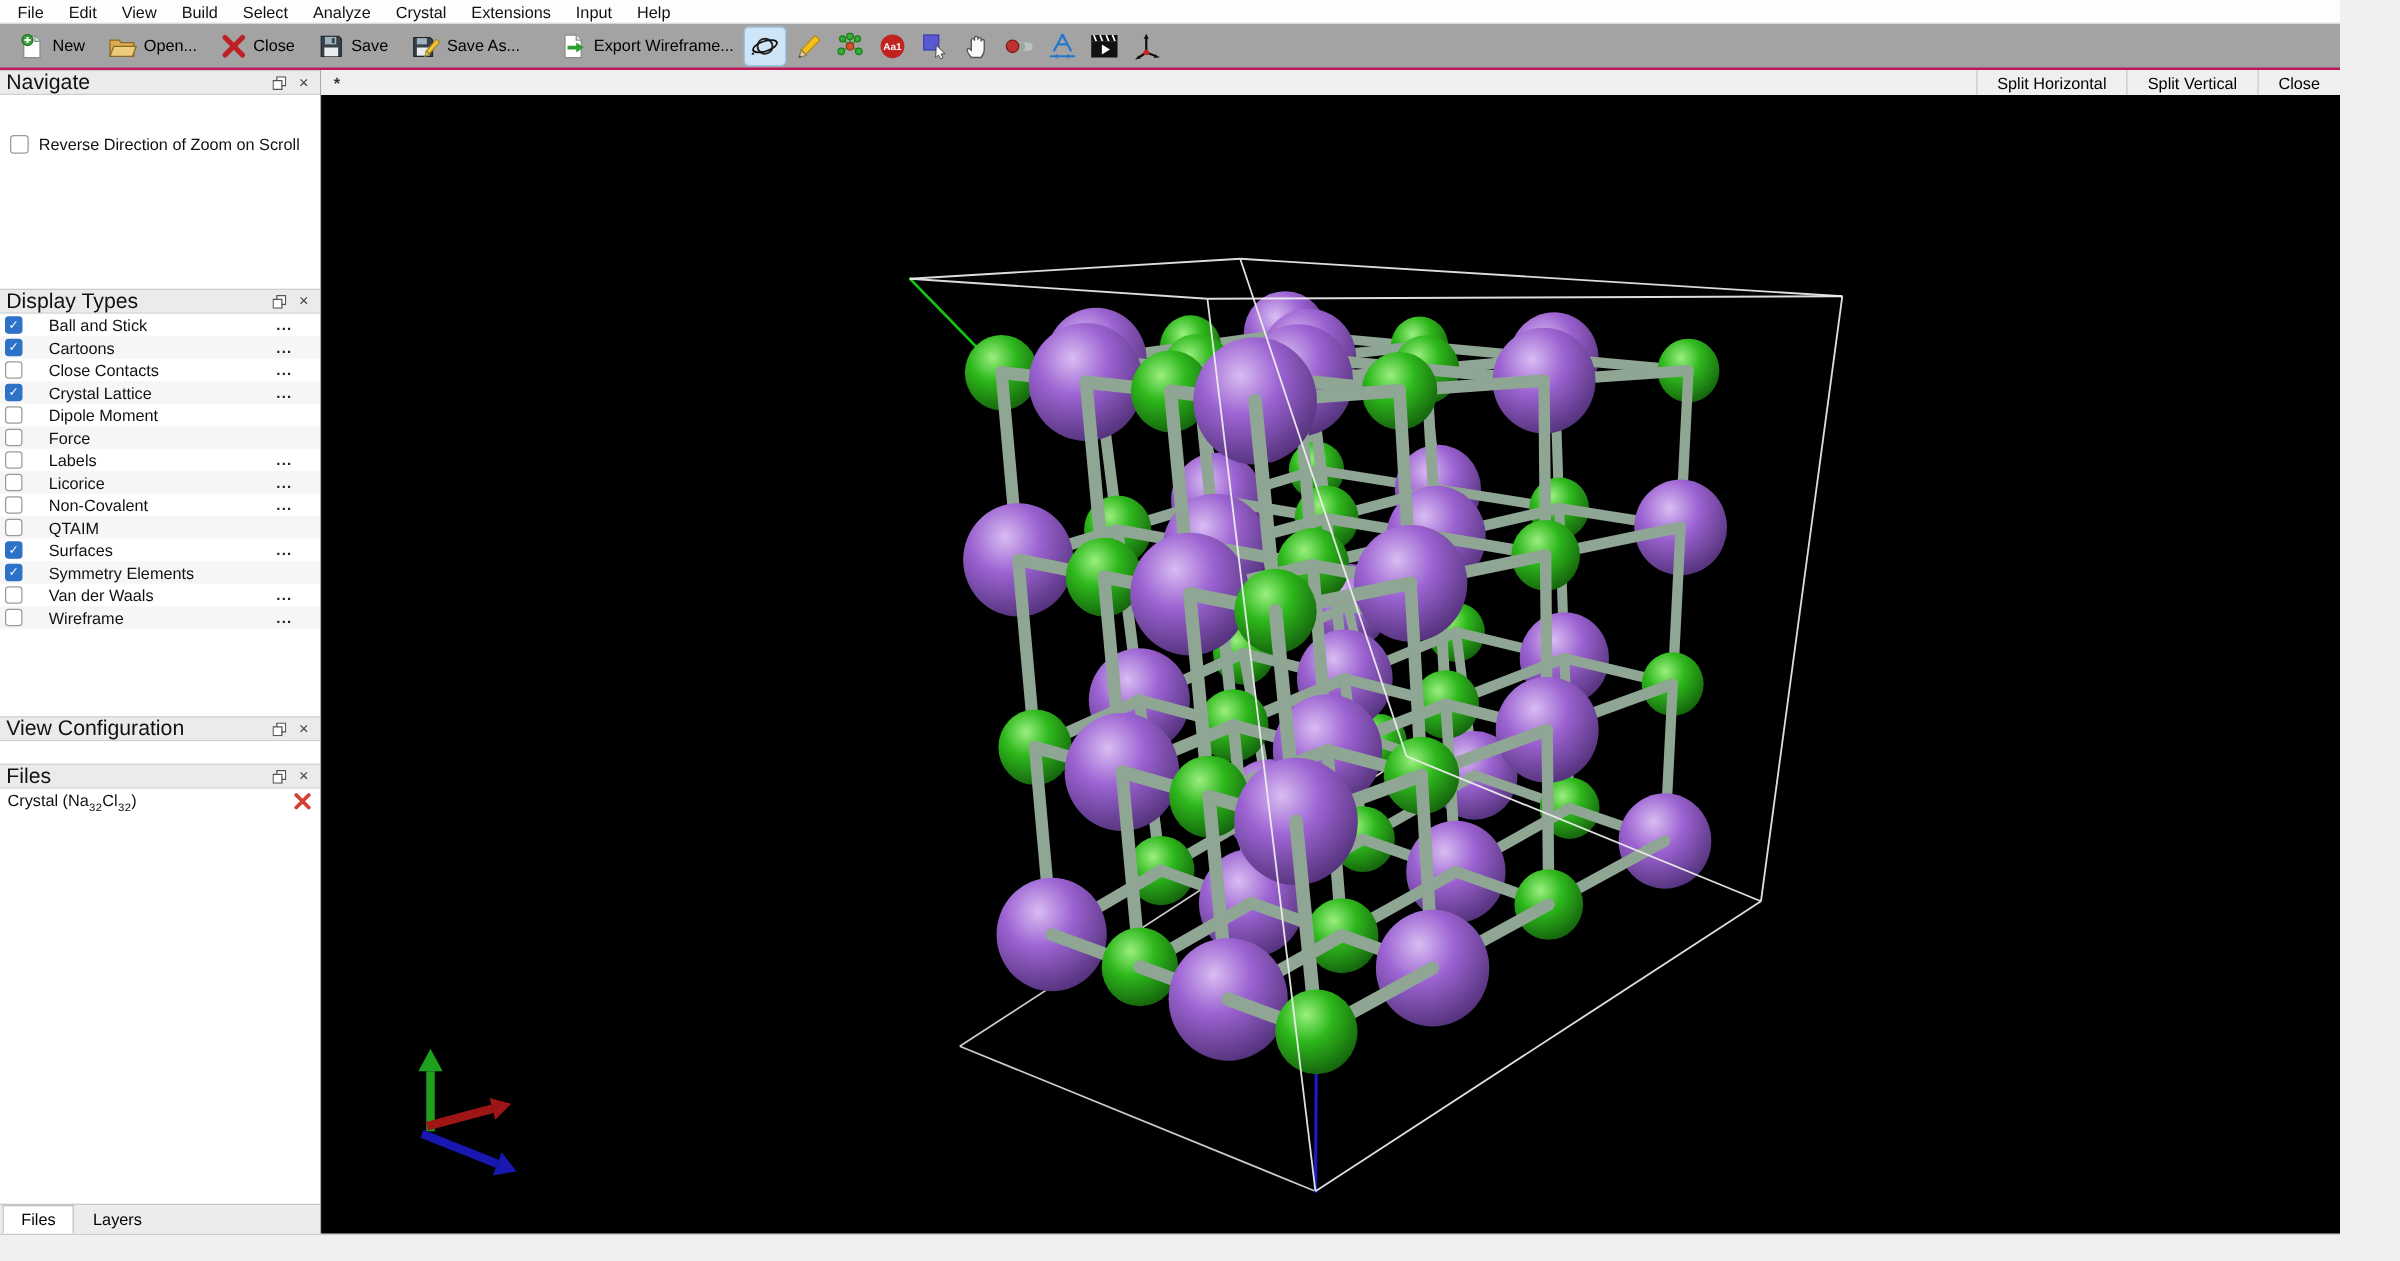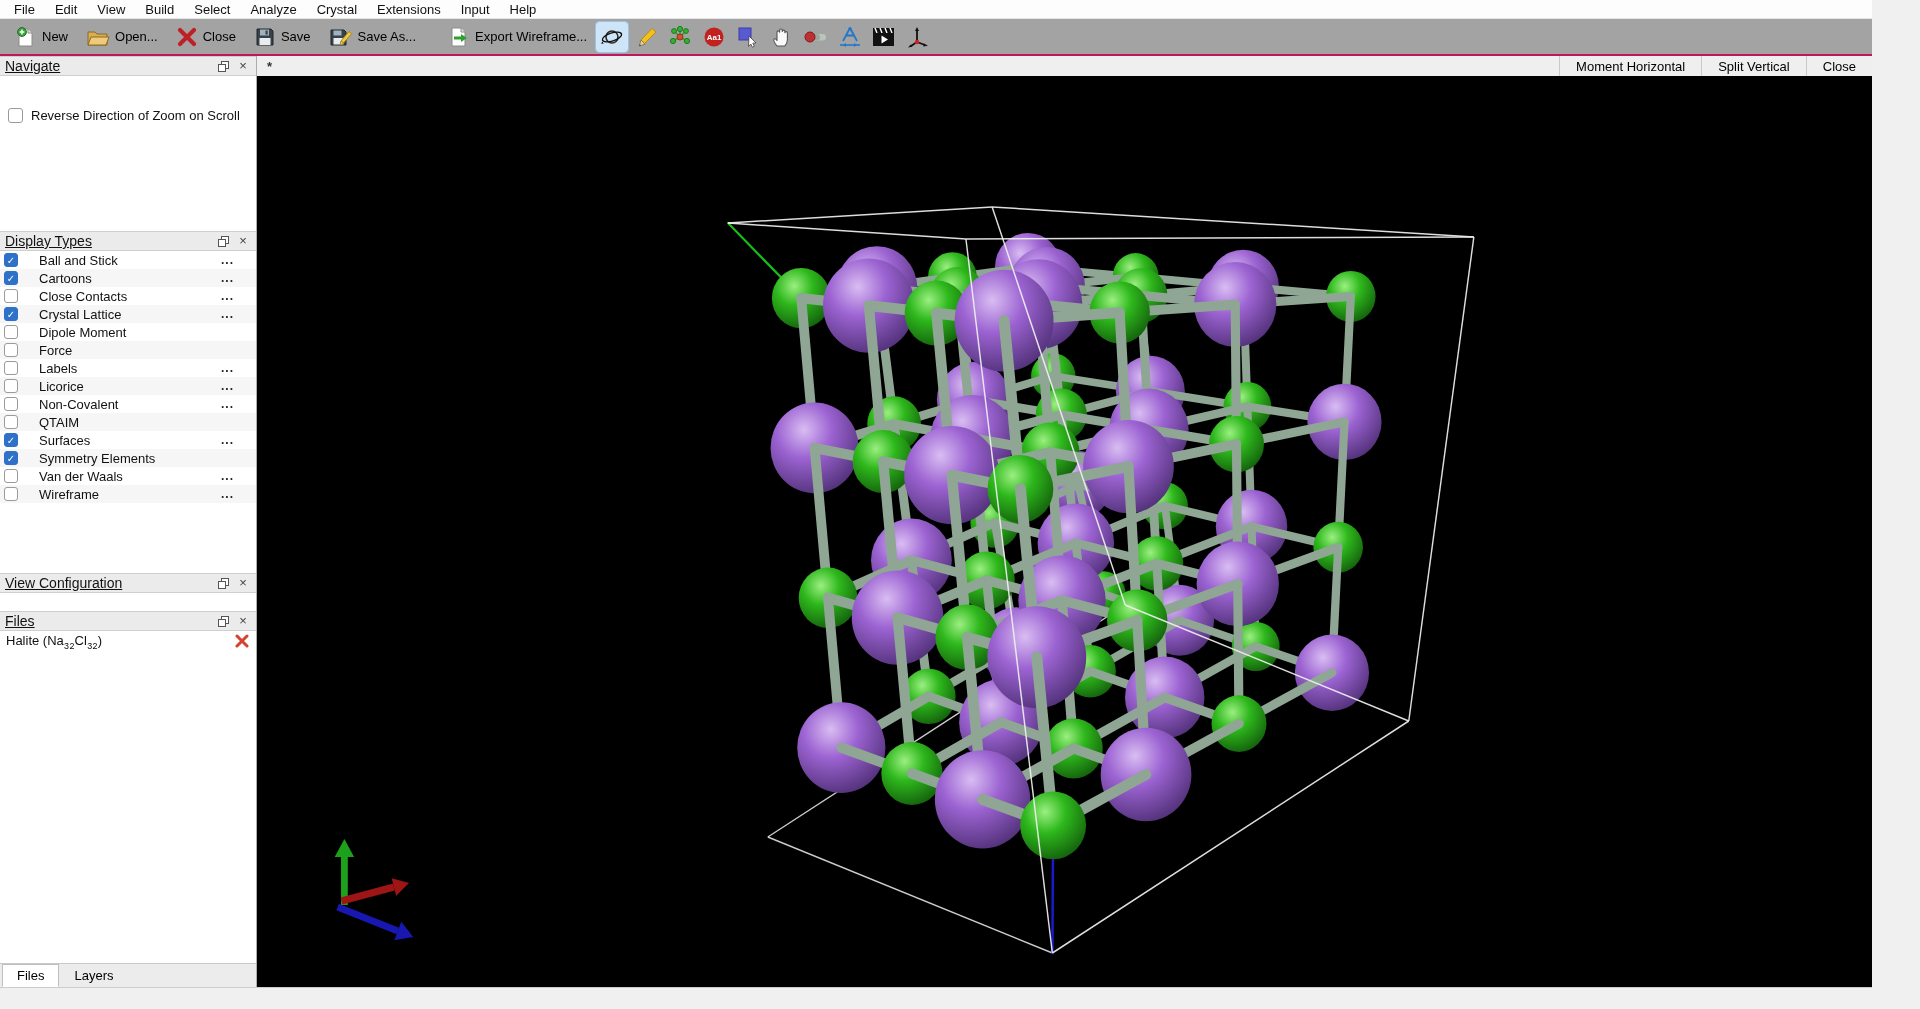--- a/index.html
+++ b/index.html
@@ -16,21 +16,21 @@
   .tbtn { display:flex; align-items:center; gap:5px; border:none; background:transparent; padding:3px 9px; font:13px "Liberation Sans",sans-serif; height:32px; }
   .tbtn svg { flex:0 0 auto; }
   .tools { display:flex; align-items:center; gap:2px; }
   .tool { width:32px; height:30px; border:none; background:transparent; display:flex; align-items:center; justify-content:center; border-radius:3px; }
   .tool.selected { background:#cde5f7; outline:1px solid #9cc3e5; }
 
   
   .main { flex:1 1 auto; display:flex; min-height:0; }
   .dock { width:257px; flex:0 0 auto; background:#ffffff; border-right:1px solid #adadad; display:flex; flex-direction:column; }
   .titlebar { height:20px; flex:0 0 auto; background:#ebebeb; border-top:1px solid #cfcfcf; border-bottom:1px solid #cfcfcf; display:flex; align-items:center; padding:0 5px; }
-  .titlebar .t { flex:1 1 auto; font-size:14px;text-decoration:underline; }
+  .titlebar .t { flex:1 1 auto; font-size:17px; }
   .tbicon { width:16px; height:14px; border:none; background:transparent; display:flex; align-items:center; justify-content:center; padding:0; margin-left:4px; color:#444; font-size:13px; line-height:14px; }
 
   .nav-content { height:155px; flex:0 0 auto; background:#fff; padding:8px 0 0 8px; }
   .chkrow { display:flex; align-items:center; gap:8px;margin-top:24px; }
   .chk { width:15px; height:15px; border:1px solid #9a9a9a; border-radius:3px; background:#fff; flex:0 0 auto; display:flex; align-items:center; justify-content:center; font-size:11px; color:#fff; }
   .chk.on { background:#2d71c8; border-color:#2d71c8; }
 
   .dt-content { height:322px; flex:0 0 auto; background:#fff; overflow:hidden; }
   .dtrow { height:18px; display:flex; align-items:center; padding-left:4px; position:relative; }
   .dtrow:nth-child(even) { background:#f6f6f6; }
@@ -322,40 +322,40 @@
         <button class="tbicon">
           <svg width="11" height="11" viewBox="0 0 11 11">
               <rect x="3.5" y="0.5" width="7" height="7" fill="#fff" stroke="#555"></rect>
               <rect x="0.5" y="3.5" width="7" height="7" fill="#fff" stroke="#555"></rect>
             </svg>
         </button>
         <button class="tbicon">×</button>
       </div>
       <div class="files-content">
         <div class="filerow">
-          <span class="name"><span>Halite (Na</span><sub>32</sub><span>Cl</span><sub>32</sub><span>)</span></span>
+          <span class="name"><span>Crystal (Na</span><sub>32</sub><span>Cl</span><sub>32</sub><span>)</span></span>
           <button class="xbtn">
             <svg width="14" height="14" viewBox="0 0 14 14">
               <path d="M2 2l10 10M12 2L2 12" stroke="#d6402e" stroke-width="3" stroke-linecap="round"></path>
             </svg>
           </button>
         </div>
       </div>
 
       <div class="tabbar" id="tabbar">
           <button class="tab active">Files</button>
           <button class="tab">Layers</button>
         </div>
     </div>
 
     <div class="right">
       <div class="viewbar">
         <span class="mod">*</span>
         <span class="sp"></span>
-        <button class="vbtn">Moment Horizontal</button>
+        <button class="vbtn">Split Horizontal</button>
         <button class="vbtn">Split Vertical</button>
         <button class="vbtn">Close</button>
       </div>
       <svg id="gl" viewBox="257 77 1663 911" preserveAspectRatio="none">
         <defs>
           <radialGradient id="gNa" cx="38%" cy="30%" r="75%">
             <stop offset="0%" stop-color="#d9bdf2"></stop>
             <stop offset="42%" stop-color="#9c63d2"></stop>
             <stop offset="100%" stop-color="#503077"></stop>
           </radialGradient>

